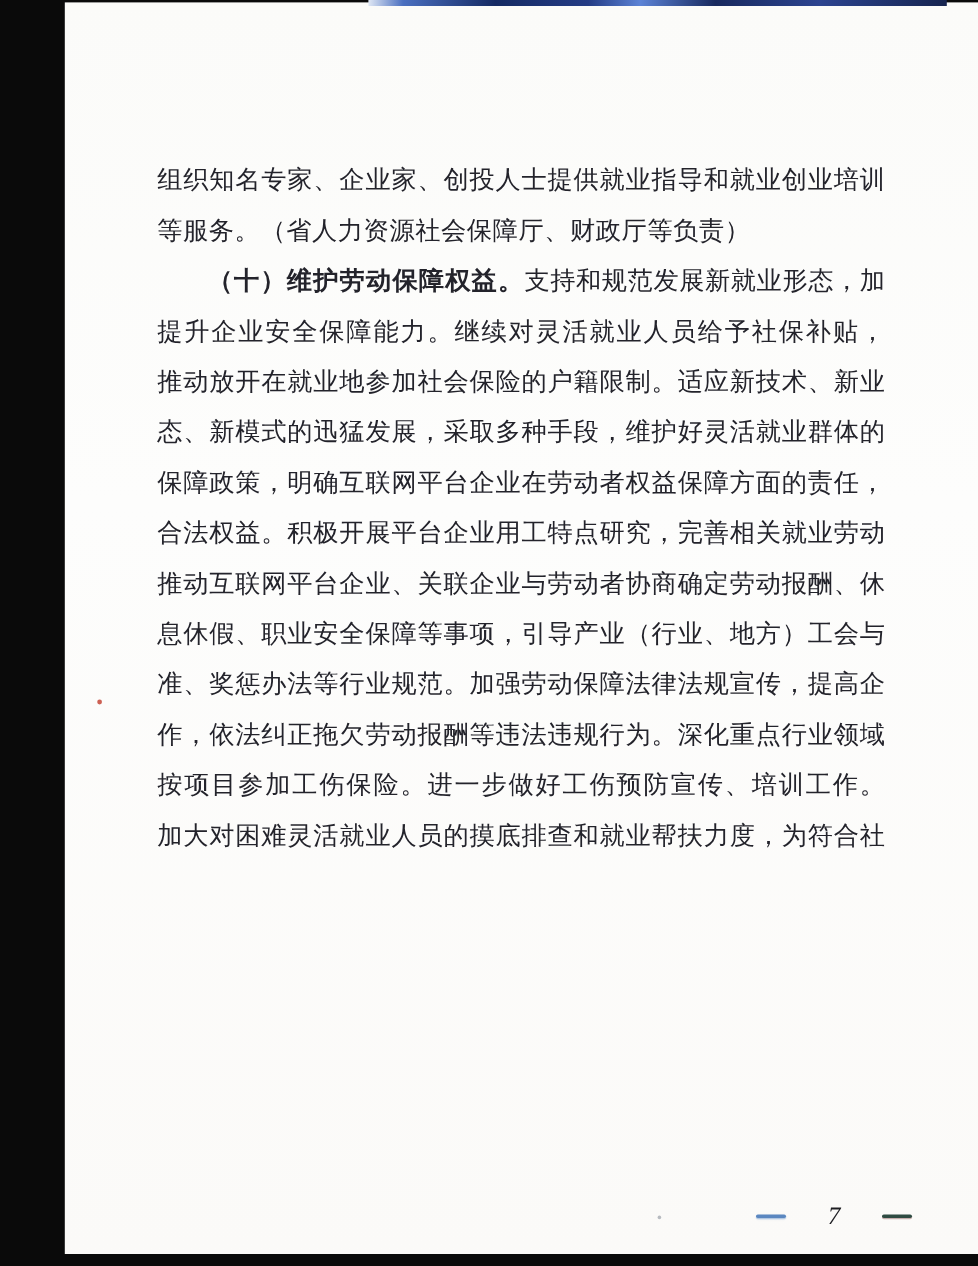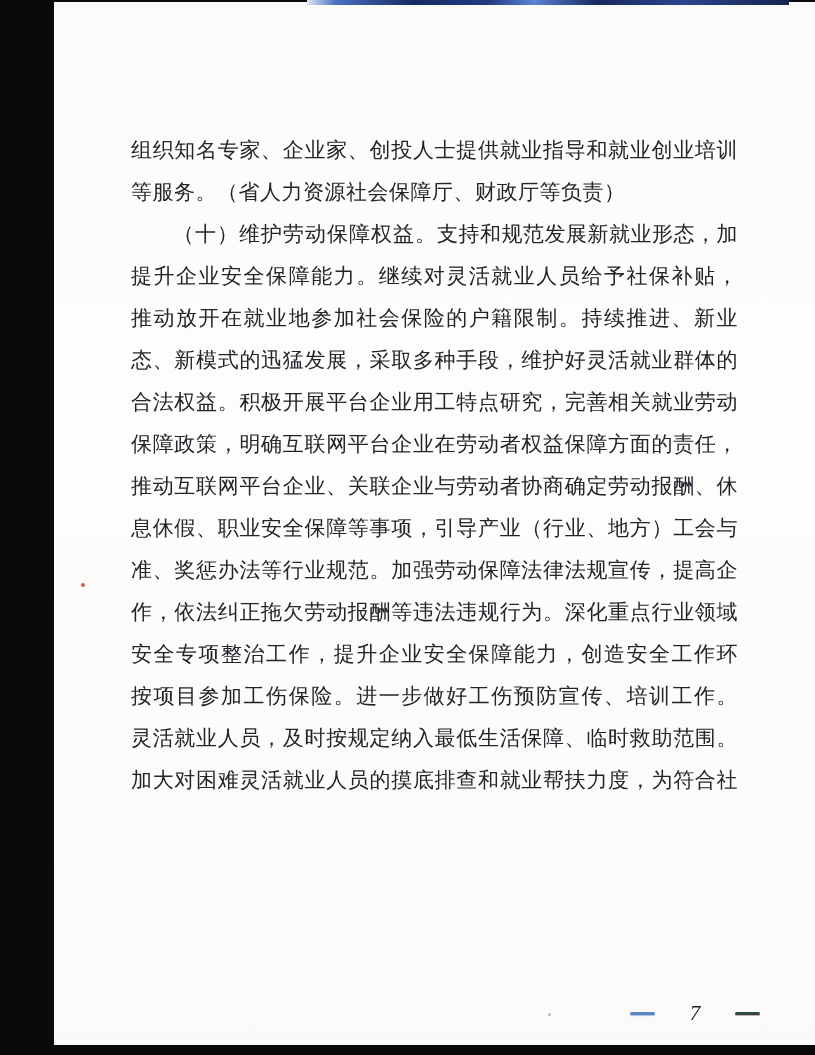--- a/index.html
+++ b/index.html
@@ -46,21 +46,21 @@
     white-space: nowrap;
     height: 42px;
   }
   .line.justify {
     white-space: normal;
     text-align: justify;
     text-align-last: justify;
     text-justify: inter-character;
   }
   .line.indent { padding-left: 2em; }
-  .lead { font-weight: 400; letter-spacing: 1px; }
+  .lead { font-weight: 700; letter-spacing: 1px; }
   
   #page-number {
     position: absolute;
     left: 576px;  
     top: 996px;
     width: 130px;
     height: 30px;
     display: flex;
     align-items: center;
     justify-content: space-between;
@@ -84,31 +84,29 @@
 </head>
 <body>
 
 <div id="canvas">
   <div id="paper">
     <div id="text-block">
         <div class="line justify"><span>组织知名专家、企业家、创投人士提供就业指导和就业创业培训</span></div>
         <div class="line"><span>等服务。（省人力资源社会保障厅、财政厅等负责）</span></div>
         <div class="line justify indent"><span class="lead">（十）维护劳动保障权益。</span><span>支持和规范发展新就业形态，加</span></div>
         <div class="line justify"><span>提升企业安全保障能力。继续对灵活就业人员给予社保补贴，</span></div>
-        <div class="line justify"><span>推动放开在就业地参加社会保险的户籍限制。持续推进、新业</span></div>
+        <div class="line justify"><span>推动放开在就业地参加社会保险的户籍限制。适应新技术、新业</span></div>
         <div class="line justify"><span>态、新模式的迅猛发展，采取多种手段，维护好灵活就业群体的</span></div>
+        <div class="line justify"><span>保障政策，明确互联网平台企业在劳动者权益保障方面的责任，</span></div>
         <div class="line justify"><span>合法权益。积极开展平台企业用工特点研究，完善相关就业劳动</span></div>
-        <div class="line justify"><span>保障政策，明确互联网平台企业在劳动者权益保障方面的责任，</span></div>
         <div class="line justify"><span>推动互联网平台企业、关联企业与劳动者协商确定劳动报酬、休</span></div>
         <div class="line justify"><span>息休假、职业安全保障等事项，引导产业（行业、地方）工会与</span></div>
         <div class="line justify"><span>准、奖惩办法等行业规范。加强劳动保障法律法规宣传，提高企</span></div>
         <div class="line justify"><span>作，依法纠正拖欠劳动报酬等违法违规行为。深化重点行业领域</span></div>
-        <div class="line justify"><span>安全专项整治工作，提升企业安全保障能力，创造安全工作环</span></div>
         <div class="line justify"><span>按项目参加工伤保险。进一步做好工伤预防宣传、培训工作。</span></div>
-        <div class="line justify"><span>灵活就业人员，及时按规定纳入最低生活保障、临时救助范围。</span></div>
         <div class="line justify"><span>加大对困难灵活就业人员的摸底排查和就业帮扶力度，为符合社</span></div>
       </div>
     <div id="page-number">
       <span id="pn-dash-left" class="pn-dash"></span>
       <span>7</span>
       <span id="pn-dash-right" class="pn-dash"></span>
     </div>
     <div id="speck-red" class="speck"></div>
     <div id="speck-gray" class="speck"></div>
   </div>

